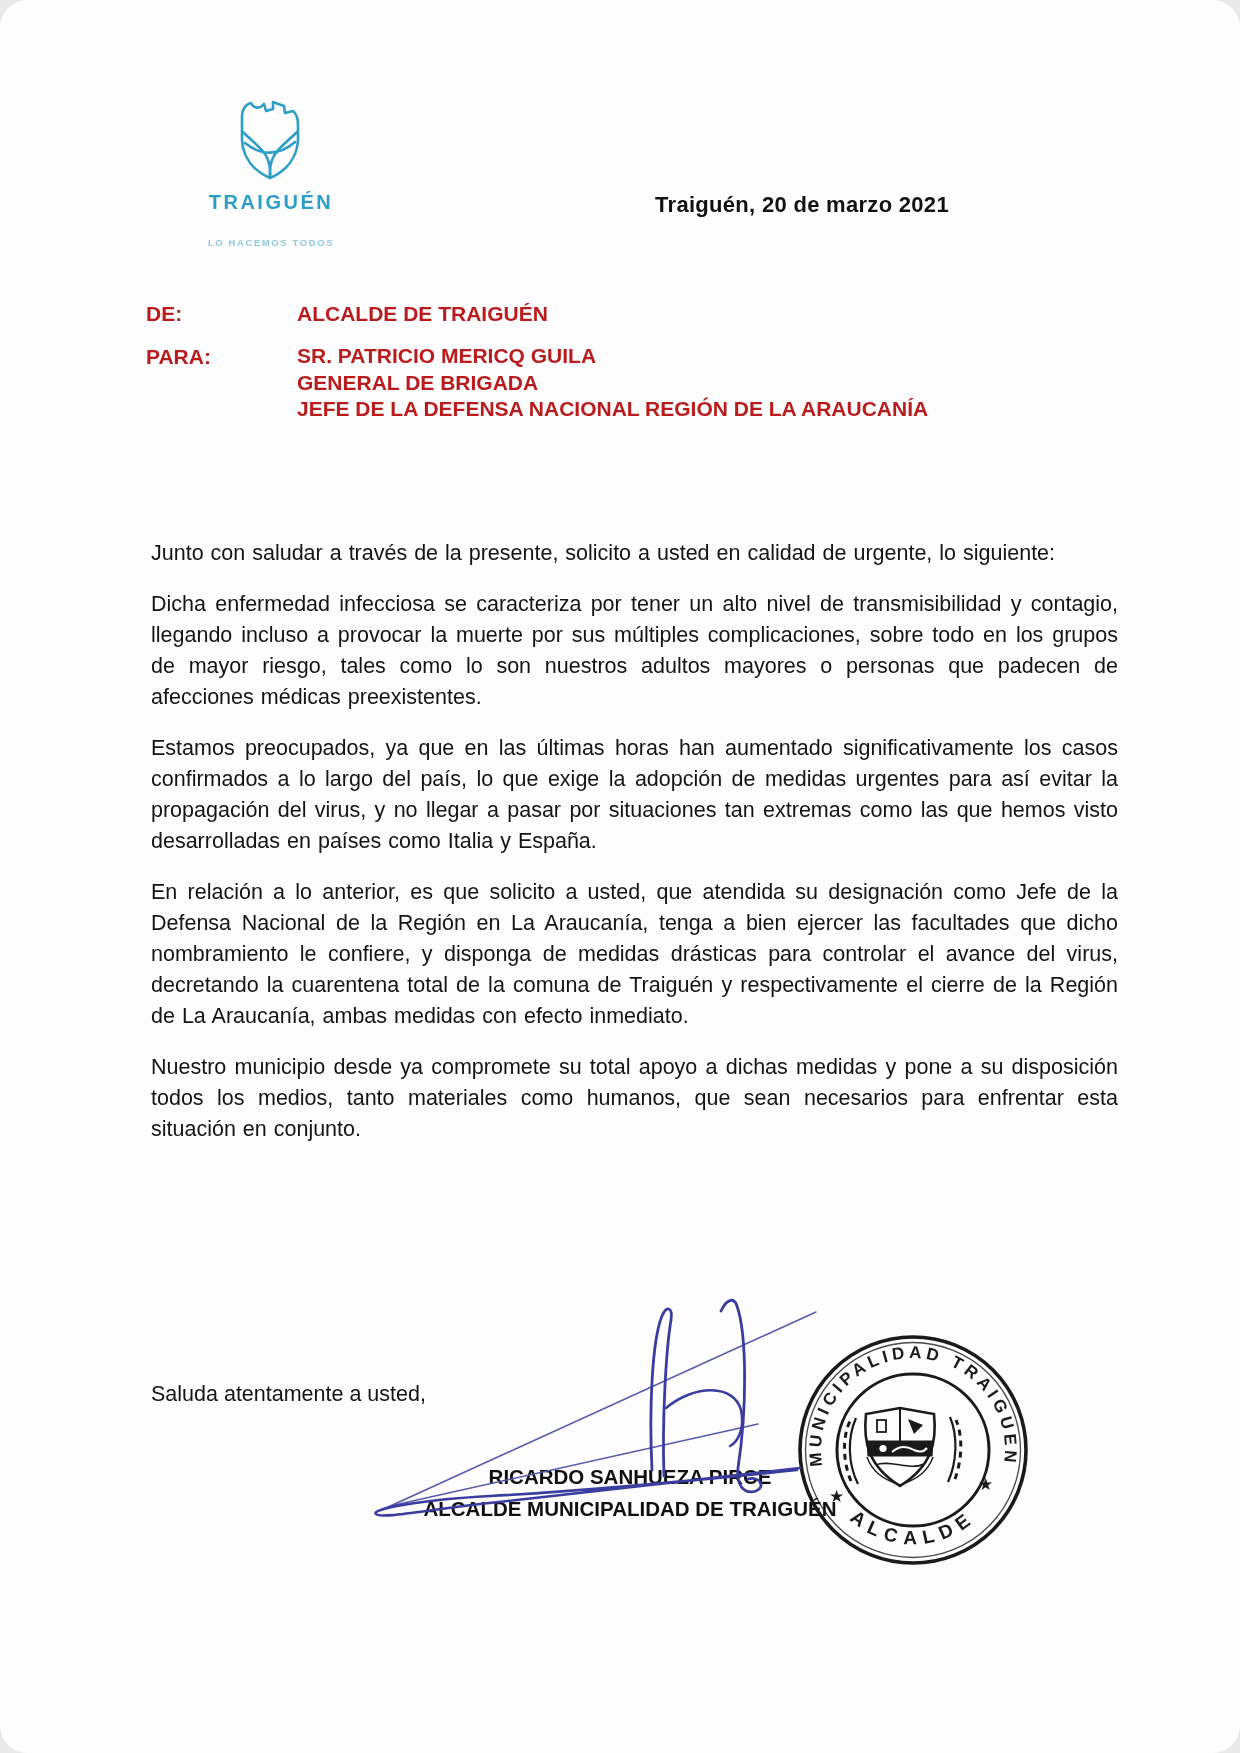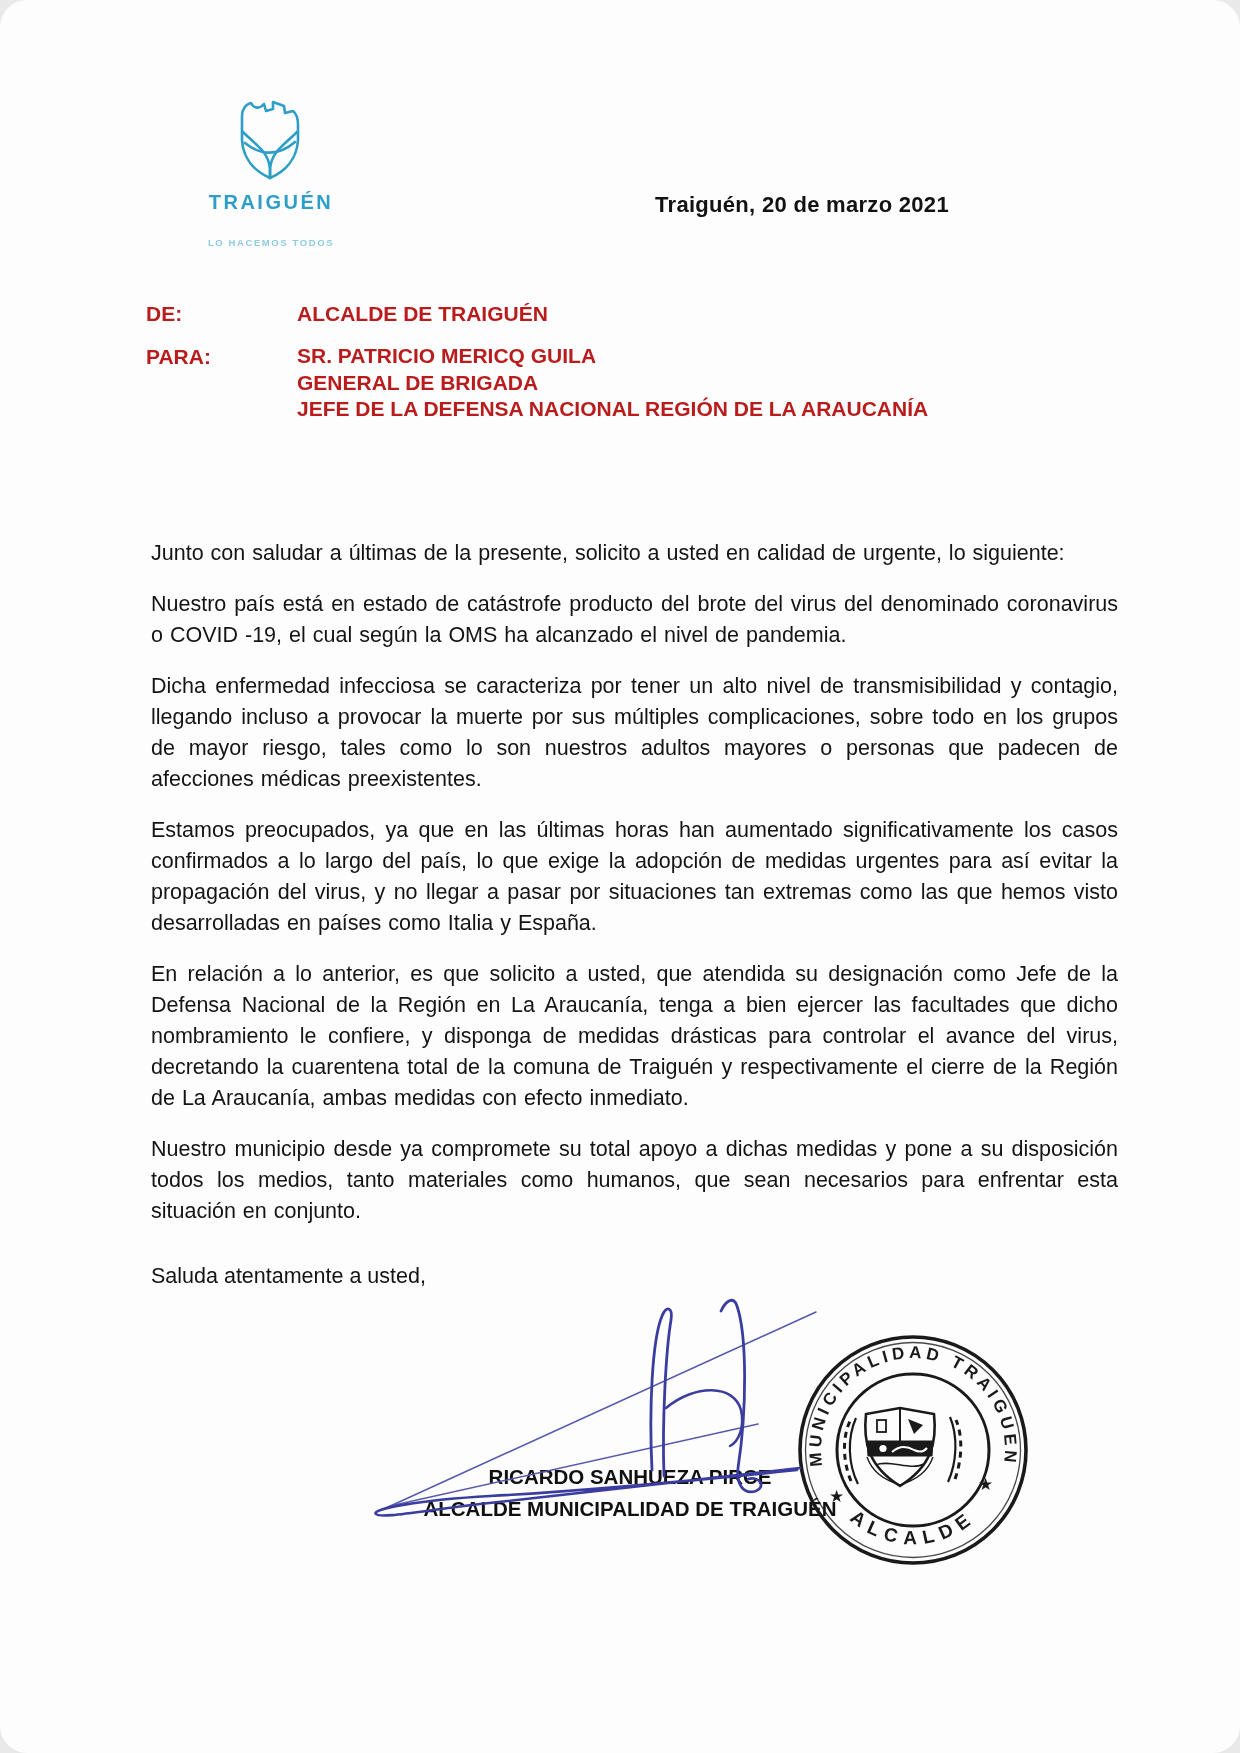--- a/index.html
+++ b/index.html
@@ -35,21 +35,21 @@
   .addr-row.second{margin-top:16px;}
   .addr-label{width:151px;flex:0 0 151px;}
   .addr-lines div{line-height:26.5px;}
   
   .body-text{position:absolute;left:151px;top:538px;width:967px;}
   .body-text p{
     margin:0 0 20px 0;text-align:justify;
     font-size:21.5px;line-height:31px;word-spacing:1px;color:#141414;
   }
   .salutation{
-    position:absolute;left:151px;top:1264px;
+    position:absolute;left:151px;top:1382px;
     font-size:21.5px;color:#141414;
   }
   
   .signoff{
     position:absolute;left:330px;top:1461px;width:600px;
     text-align:center;font-weight:bold;font-size:20.5px;
     line-height:32px;color:#101010;
   }
   .sig-stamp{position:absolute;left:300px;top:1280px;width:760px;height:320px;pointer-events:none;}
   .stamp-arc-text{font-family:"Liberation Sans","DejaVu Sans",sans-serif;font-weight:600;fill:#1a1a1a;}
@@ -82,22 +82,21 @@
       <span class="addr-label">PARA:</span>
       <div class="addr-lines">
         <div>SR. PATRICIO MERICQ GUILA</div>
         <div>GENERAL DE BRIGADA</div>
         <div>JEFE DE LA DEFENSA NACIONAL REGIÓN DE LA ARAUCANÍA</div>
       </div>
     </div>
   </div>
 
   <div class="body-text">
-    <p>Junto con saludar a últimas de la presente, solicito a usted en calidad de urgente, lo siguiente:</p>
-    <p>Nuestro país está en estado de catástrofe producto del brote del virus del denominado coronavirus o COVID -19, el cual según la OMS ha alcanzado el nivel de pandemia.</p>
+    <p>Junto con saludar a través de la presente, solicito a usted en calidad de urgente, lo siguiente:</p>
     <p>Dicha enfermedad infecciosa se caracteriza por tener un alto nivel de transmisibilidad y contagio, llegando incluso a provocar la muerte por sus múltiples complicaciones, sobre todo en los grupos de mayor riesgo, tales como lo son nuestros adultos mayores o personas que padecen de afecciones médicas preexistentes.</p>
     <p>Estamos preocupados, ya que en las últimas horas han aumentado significativamente los casos confirmados a lo largo del país, lo que exige la adopción de medidas urgentes para así evitar la propagación del virus, y no llegar a pasar por situaciones tan extremas como las que hemos visto desarrolladas en países como Italia y España.</p>
     <p>En relación a lo anterior, es que solicito a usted, que atendida su designación como Jefe de la Defensa Nacional de la Región en La Araucanía, tenga a bien ejercer las facultades que dicho nombramiento le confiere, y disponga de medidas drásticas para controlar el avance del virus, decretando la cuarentena total de la comuna de Traiguén y respectivamente el cierre de la Región de La Araucanía, ambas medidas con efecto inmediato.</p>
     <p>Nuestro municipio desde ya compromete su total apoyo a dichas medidas y pone a su disposición todos los medios, tanto materiales como humanos, que sean necesarios para enfrentar esta situación en conjunto.</p>
   </div>
 
   <div class="salutation">Saluda atentamente a usted,</div>
 
   <div class="signoff">
     <div>RICARDO SANHUEZA PIRCE</div>

